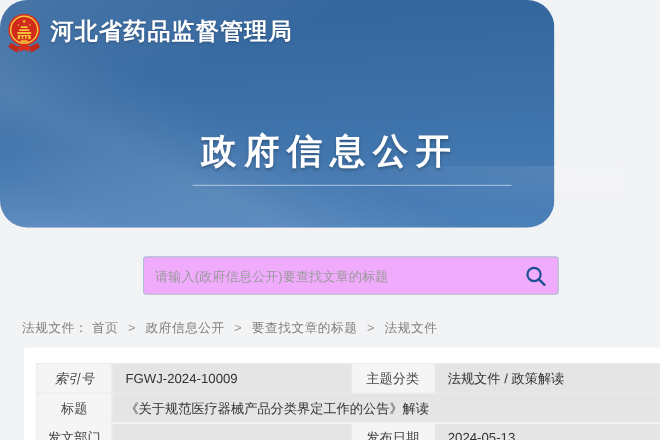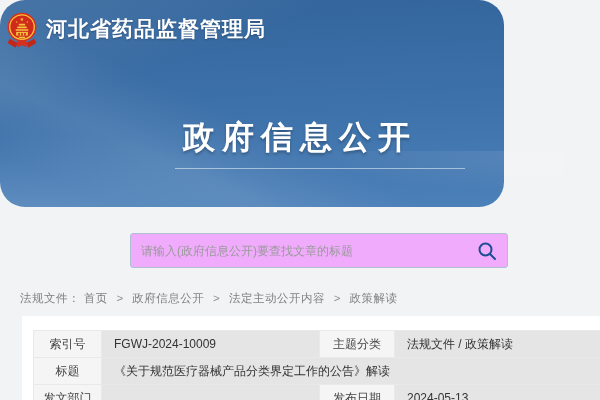--- a/index.html
+++ b/index.html
@@ -72,21 +72,21 @@
   table.meta{
     border-collapse:collapse;table-layout:fixed;width:600px;
     font-size:12px;color:#333;
   }
   table.meta th,table.meta td{
     border:1px solid #e9e9e9;height:27px;padding:0;box-sizing:border-box;
     font-weight:normal;vertical-align:middle;overflow:hidden;white-space:nowrap;
   }
   table.meta th{background:#f5f5f5;text-align:center;color:#444;}
   table.meta td{background:#e5e5e5;text-align:left;padding-left:12px;}
-  .col-l1{width:68px;}.col-v1{width:218px;}.col-l2{width:75px;}
+  .col-l1{width:68px;font-style:italic;}.col-v1{width:218px;}.col-l2{width:75px;}
 </style>
 </head>
 <body>
 
 <div class="hero">
   <div class="wave"></div>
 
   <div class="brand">
     <svg class="emblem" viewBox="0 0 60 82" xmlns="http://www.w3.org/2000/svg">
       <circle cx="30" cy="28" r="27" fill="#d5301f"></circle>
@@ -124,23 +124,23 @@
     </svg>
   </button>
 </div>
 
 <div class="breadcrumb">
   <span>法规文件：</span>
   <span class="crumb">首页</span>
   <span class="sep">&gt;</span>
   <span class="crumb">政府信息公开</span>
   <span class="sep">&gt;</span>
-  <span class="crumb">法定主动公开内容</span>
+  <span class="crumb">要查找文章的标题</span>
   <span class="sep">&gt;</span>
-  <span class="crumb">政策解读</span>
+  <span class="crumb">法规文件</span>
 </div>
 
 <div class="card">
   <table class="meta">
     <tbody>
         <tr>
       <th class="col-l1">索引号</th>
       <td class="col-v1">FGWJ-2024-10009</td>
       <th class="col-l2">主题分类</th>
       <td>法规文件 / 政策解读</td>

